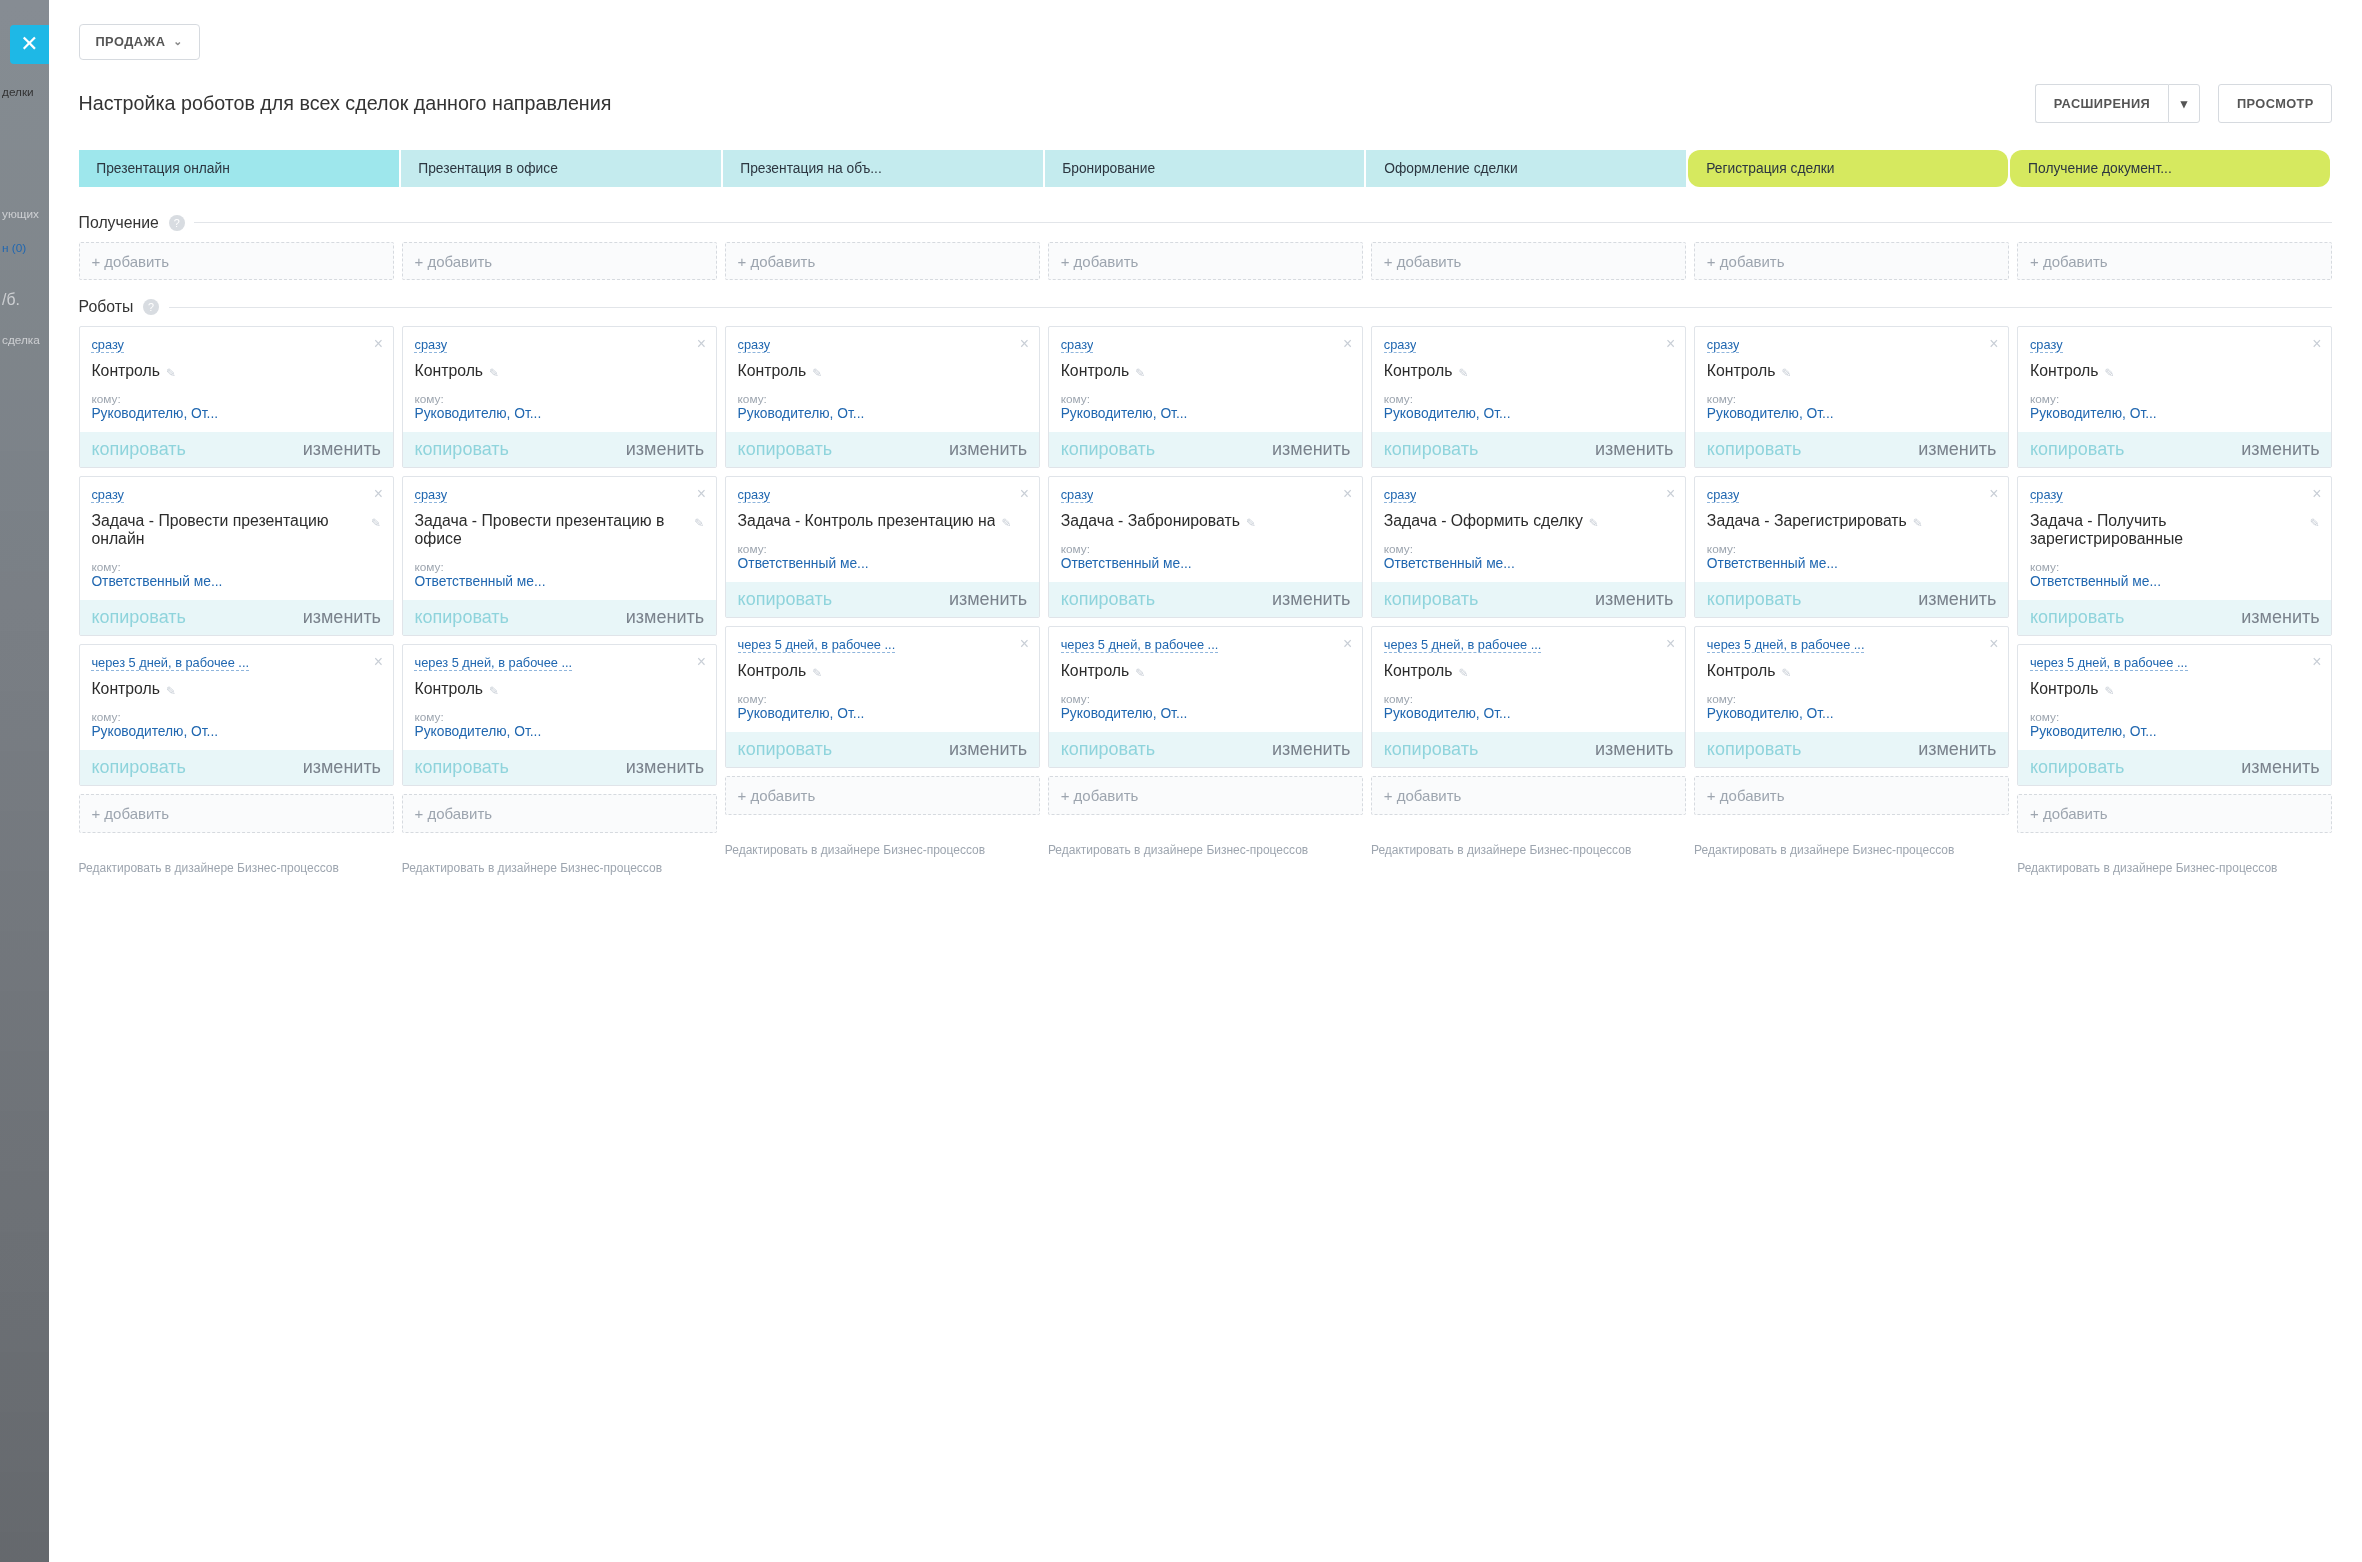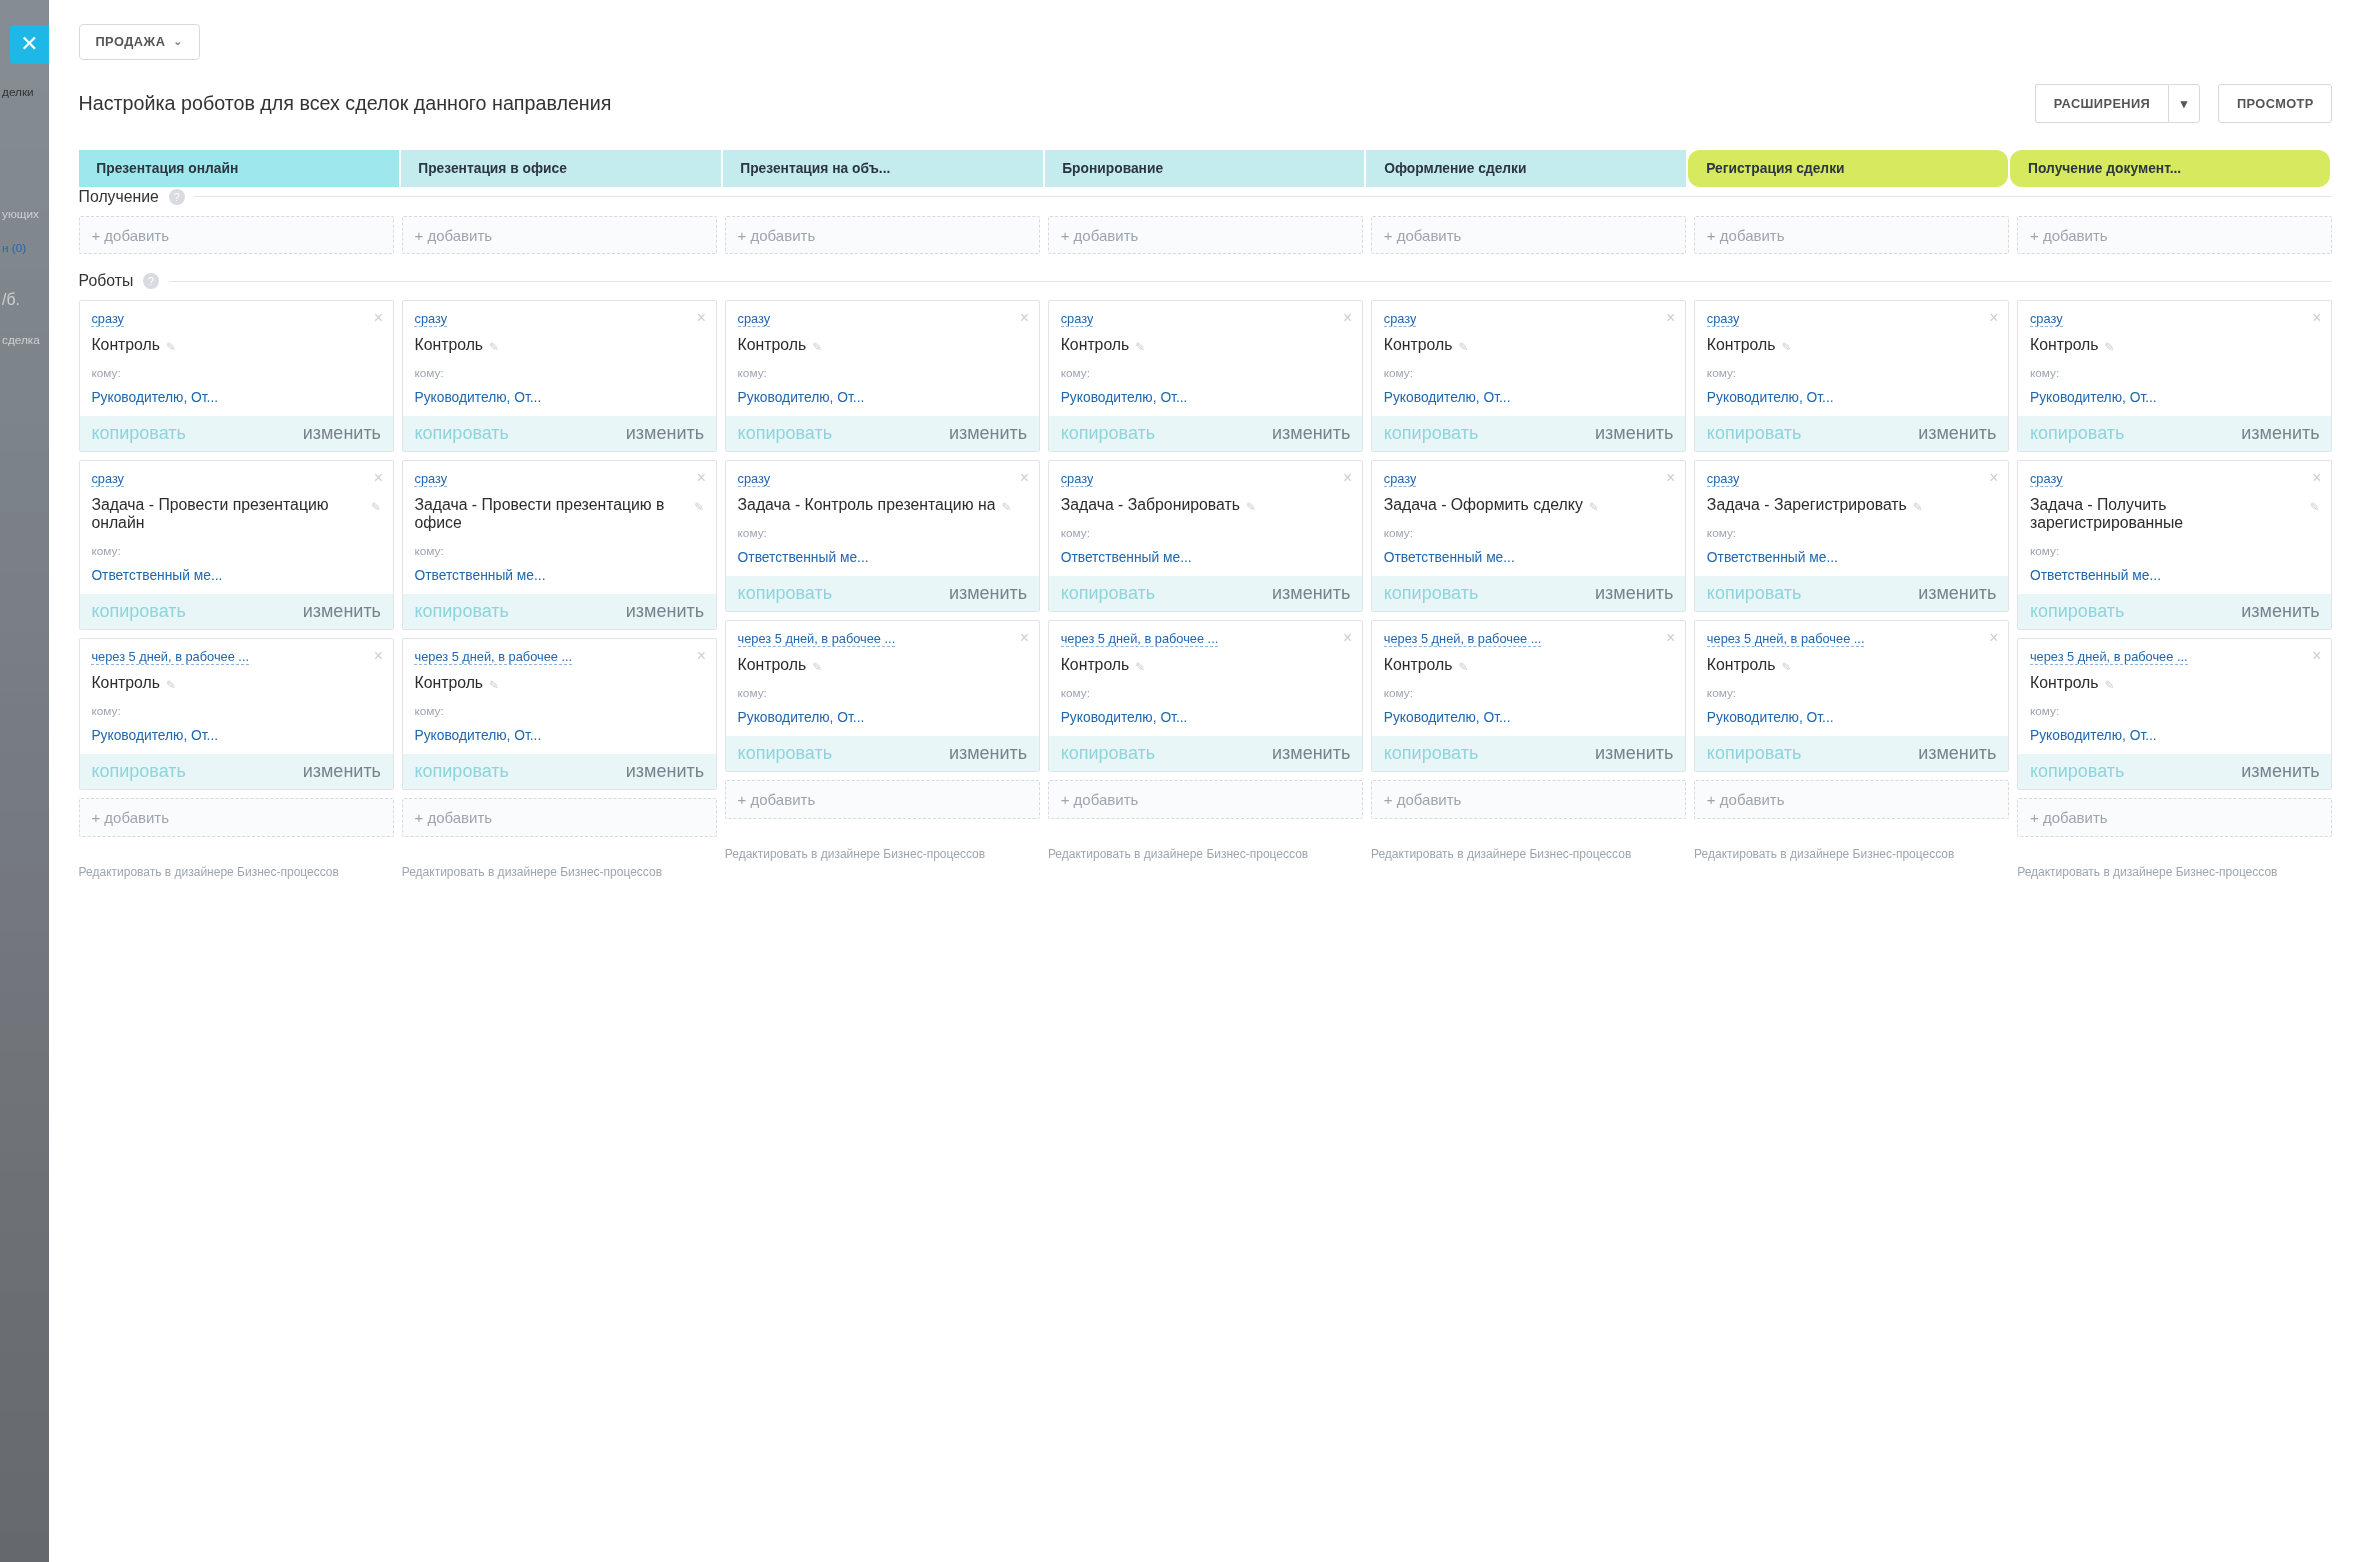--- a/index.html
+++ b/index.html
@@ -12,21 +12,21 @@
 .topbar { display: flex; align-items: center; margin-bottom: 23.6px; }
 .sale-dd { border: 1px solid #d6dadf; background: #fff; padding: 9.9px 15.8px; border-radius: 3.9px; font-size: 12.8px; font-weight: 600; letter-spacing: 0.5px; color: #555; cursor: pointer; display: flex; align-items: center; gap: 7.9px; }
 .sale-dd .chev { font-size: 10.8px; color: #888; }
 .subtitle-row { display: flex; align-items: center; justify-content: space-between; margin-bottom: 27.6px; }
 .subtitle { font-size: 19.7px; font-weight: 400; color: #333; }
 .actions { display: flex; gap: 18px; }
 .btn { border: 1px solid #d6dadf; background: #fff; padding: 10.8px 17.7px; border-radius: 3px; font-size: 12.8px; font-weight: 600; letter-spacing: 0.4px; color: #555; cursor: pointer; }
 .btn-split { display: flex; }
 .btn-split .btn-l { border-radius: 3px 0 0 3px; border-right: none; }
 .btn-split .btn-r { border-radius: 0 3px 3px 0; padding: 10.8px 11.8px; }
-.stages { display: flex; gap: 0; margin-bottom: 1px; font-weight: bold; }
+.stages { display: flex; gap: 0; margin-bottom: 27px; }
 .stage { flex: 1; padding: 10.8px 17.7px; font-size: 13.8px; color: #2c3640; position: relative; white-space: nowrap; overflow: hidden; text-overflow: ellipsis; margin-right: 2px; }
 .stage::after { content: ""; position: absolute; right: -9.9px; top: 0; width: 0; height: 0; border-top: 19.7px solid transparent; border-bottom: 19.7px solid transparent; z-index: 2; }
 .stage.c-sel { background: #9ee7ec; }
 .stage.c-sel::after { border-left: 9.9px solid #9ee7ec; }
 .stage.c-lt { background: #c4ebee; }
 .stage.c-lt::after { border-left: 9.9px solid #c4ebee; }
 .stage.c-gr { background: #d6e95f; border-radius: 12px; }
 .stage.c-gr::after { border-left: 9.9px solid #d6e95f; }
 .stage:last-child::after { display: none; }
 .section-head { display: flex; align-items: center; gap: 9.9px; margin-bottom: 9.9px; font-size: 15.8px; color: #333; }
@@ -37,21 +37,21 @@
 .add-box { border: 1px dashed #d6dadf; background: #fafbfc; padding: 9.9px 11.8px; color: #9da5af; font-size: 15px; cursor: pointer; border-radius: 2px; }
 .add-box::before { content: "+ "; }
 .card { border: 1px solid #e0e4e9; border-radius: 2px; background: #fff; position: relative; display: flex; flex-direction: column; }
 .card-body { padding: 9.9px 11.8px 11.8px; }
 .close-x { position: absolute; top: 7.9px; right: 9.9px; color: #c8ced6; font-size: 15.8px; cursor: pointer; }
 .timing { color: #2067b0; font-size: 12.8px; border-bottom: 1px dashed #8fb5dc; display: inline-block; margin-bottom: 5.9px; cursor: pointer; max-width: 90%; white-space: nowrap; overflow: hidden; text-overflow: ellipsis; }
 .card-title { font-size: 15.8px; color: #2c2c2c; margin-bottom: 2px; display: flex; align-items: flex-start; gap: 6px; }
 .card-title .pen { color: #c8ced6; font-size: 11.8px; margin-top: 3.9px; }
 .card-title-text { display: -webkit-box; -webkit-line-clamp: 2; -webkit-box-orient: vertical; overflow: hidden; }
 .to-label { color: #9da5af; font-size: 11.8px; margin-top: 11.8px; }
-.to-val { color: #2067b0; font-size: 13.8px; white-space: nowrap; overflow: hidden; text-overflow: ellipsis; margin-top: 10px; }
+.to-val { color: #2067b0; font-size: 13.8px; white-space: nowrap; overflow: hidden; text-overflow: ellipsis; margin-top: 0; }
 .card-foot { display: flex; justify-content: space-between; align-items: center; background: #e8f6f8; padding: 6.9px 11.8px; font-size: 18px; }
 .copy { color: #8fd4dc; cursor: pointer; }
 .edit { color: #7a828c; cursor: pointer; }
 .bp-link { color: #9da5af; font-size: 12px; line-height: 1.4; margin-top: 19px; }
 </style>
 </head>
 <body>
 
 <div class="app">
   <div class="sidebar-bg">

